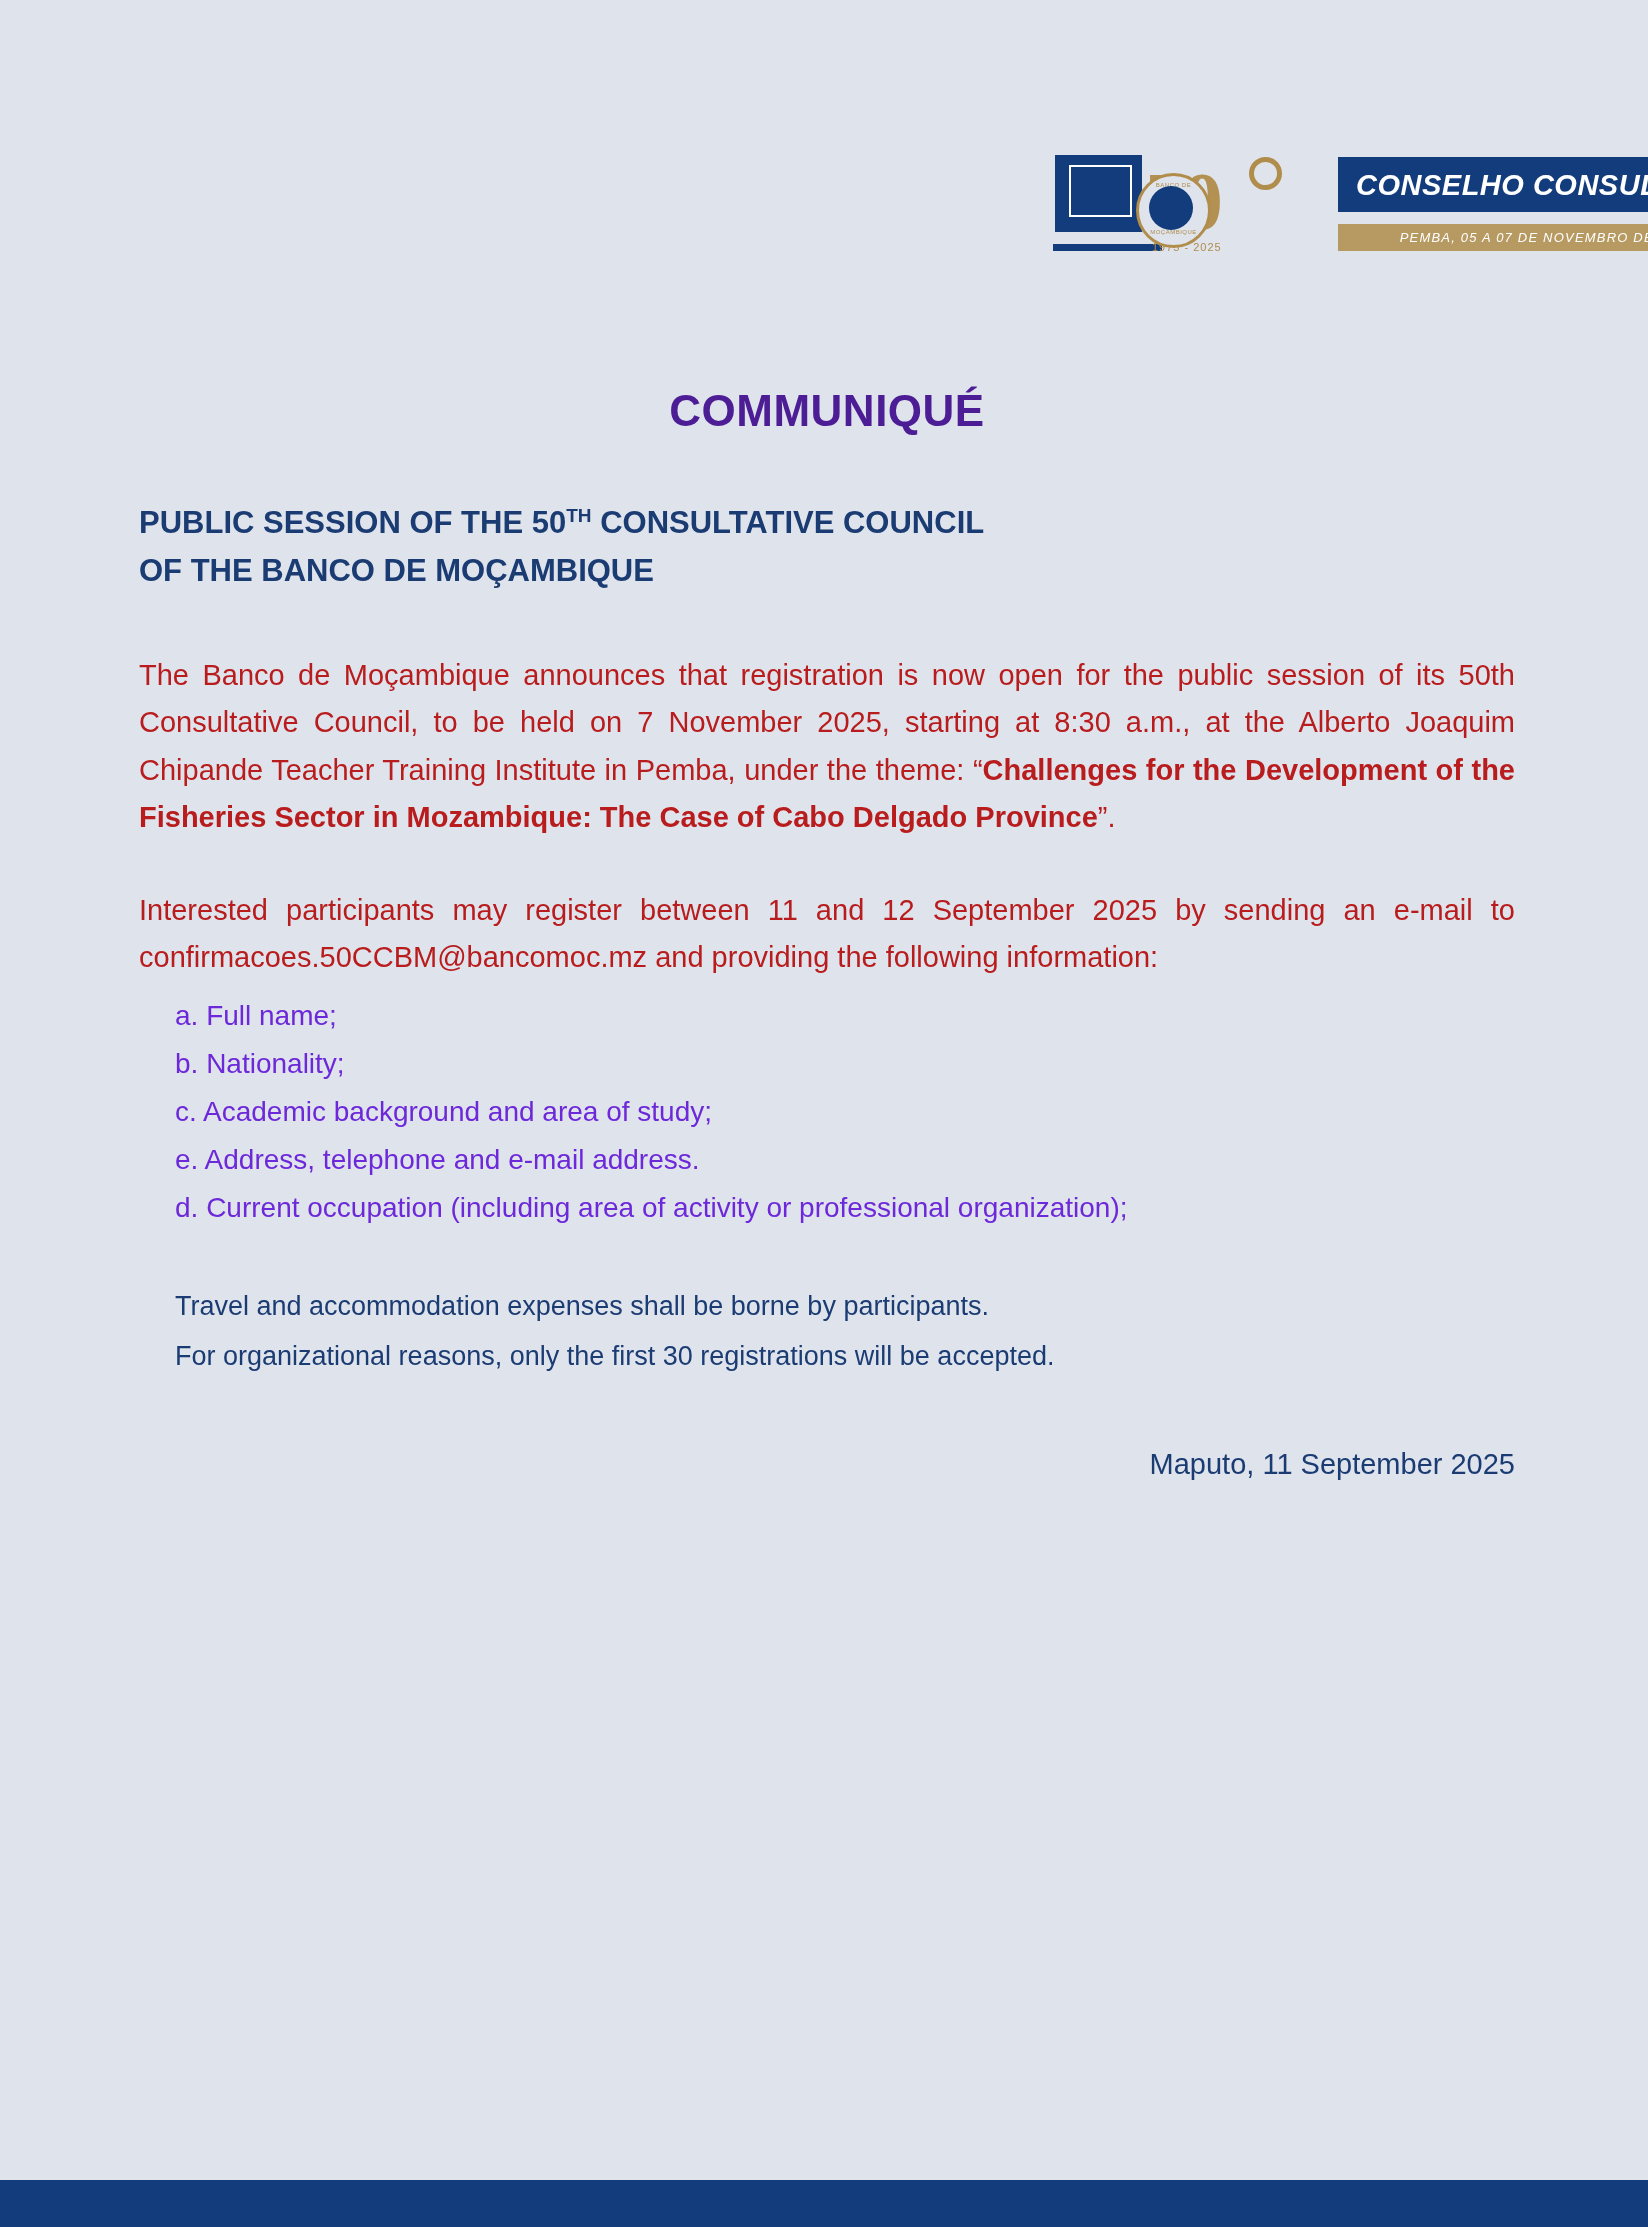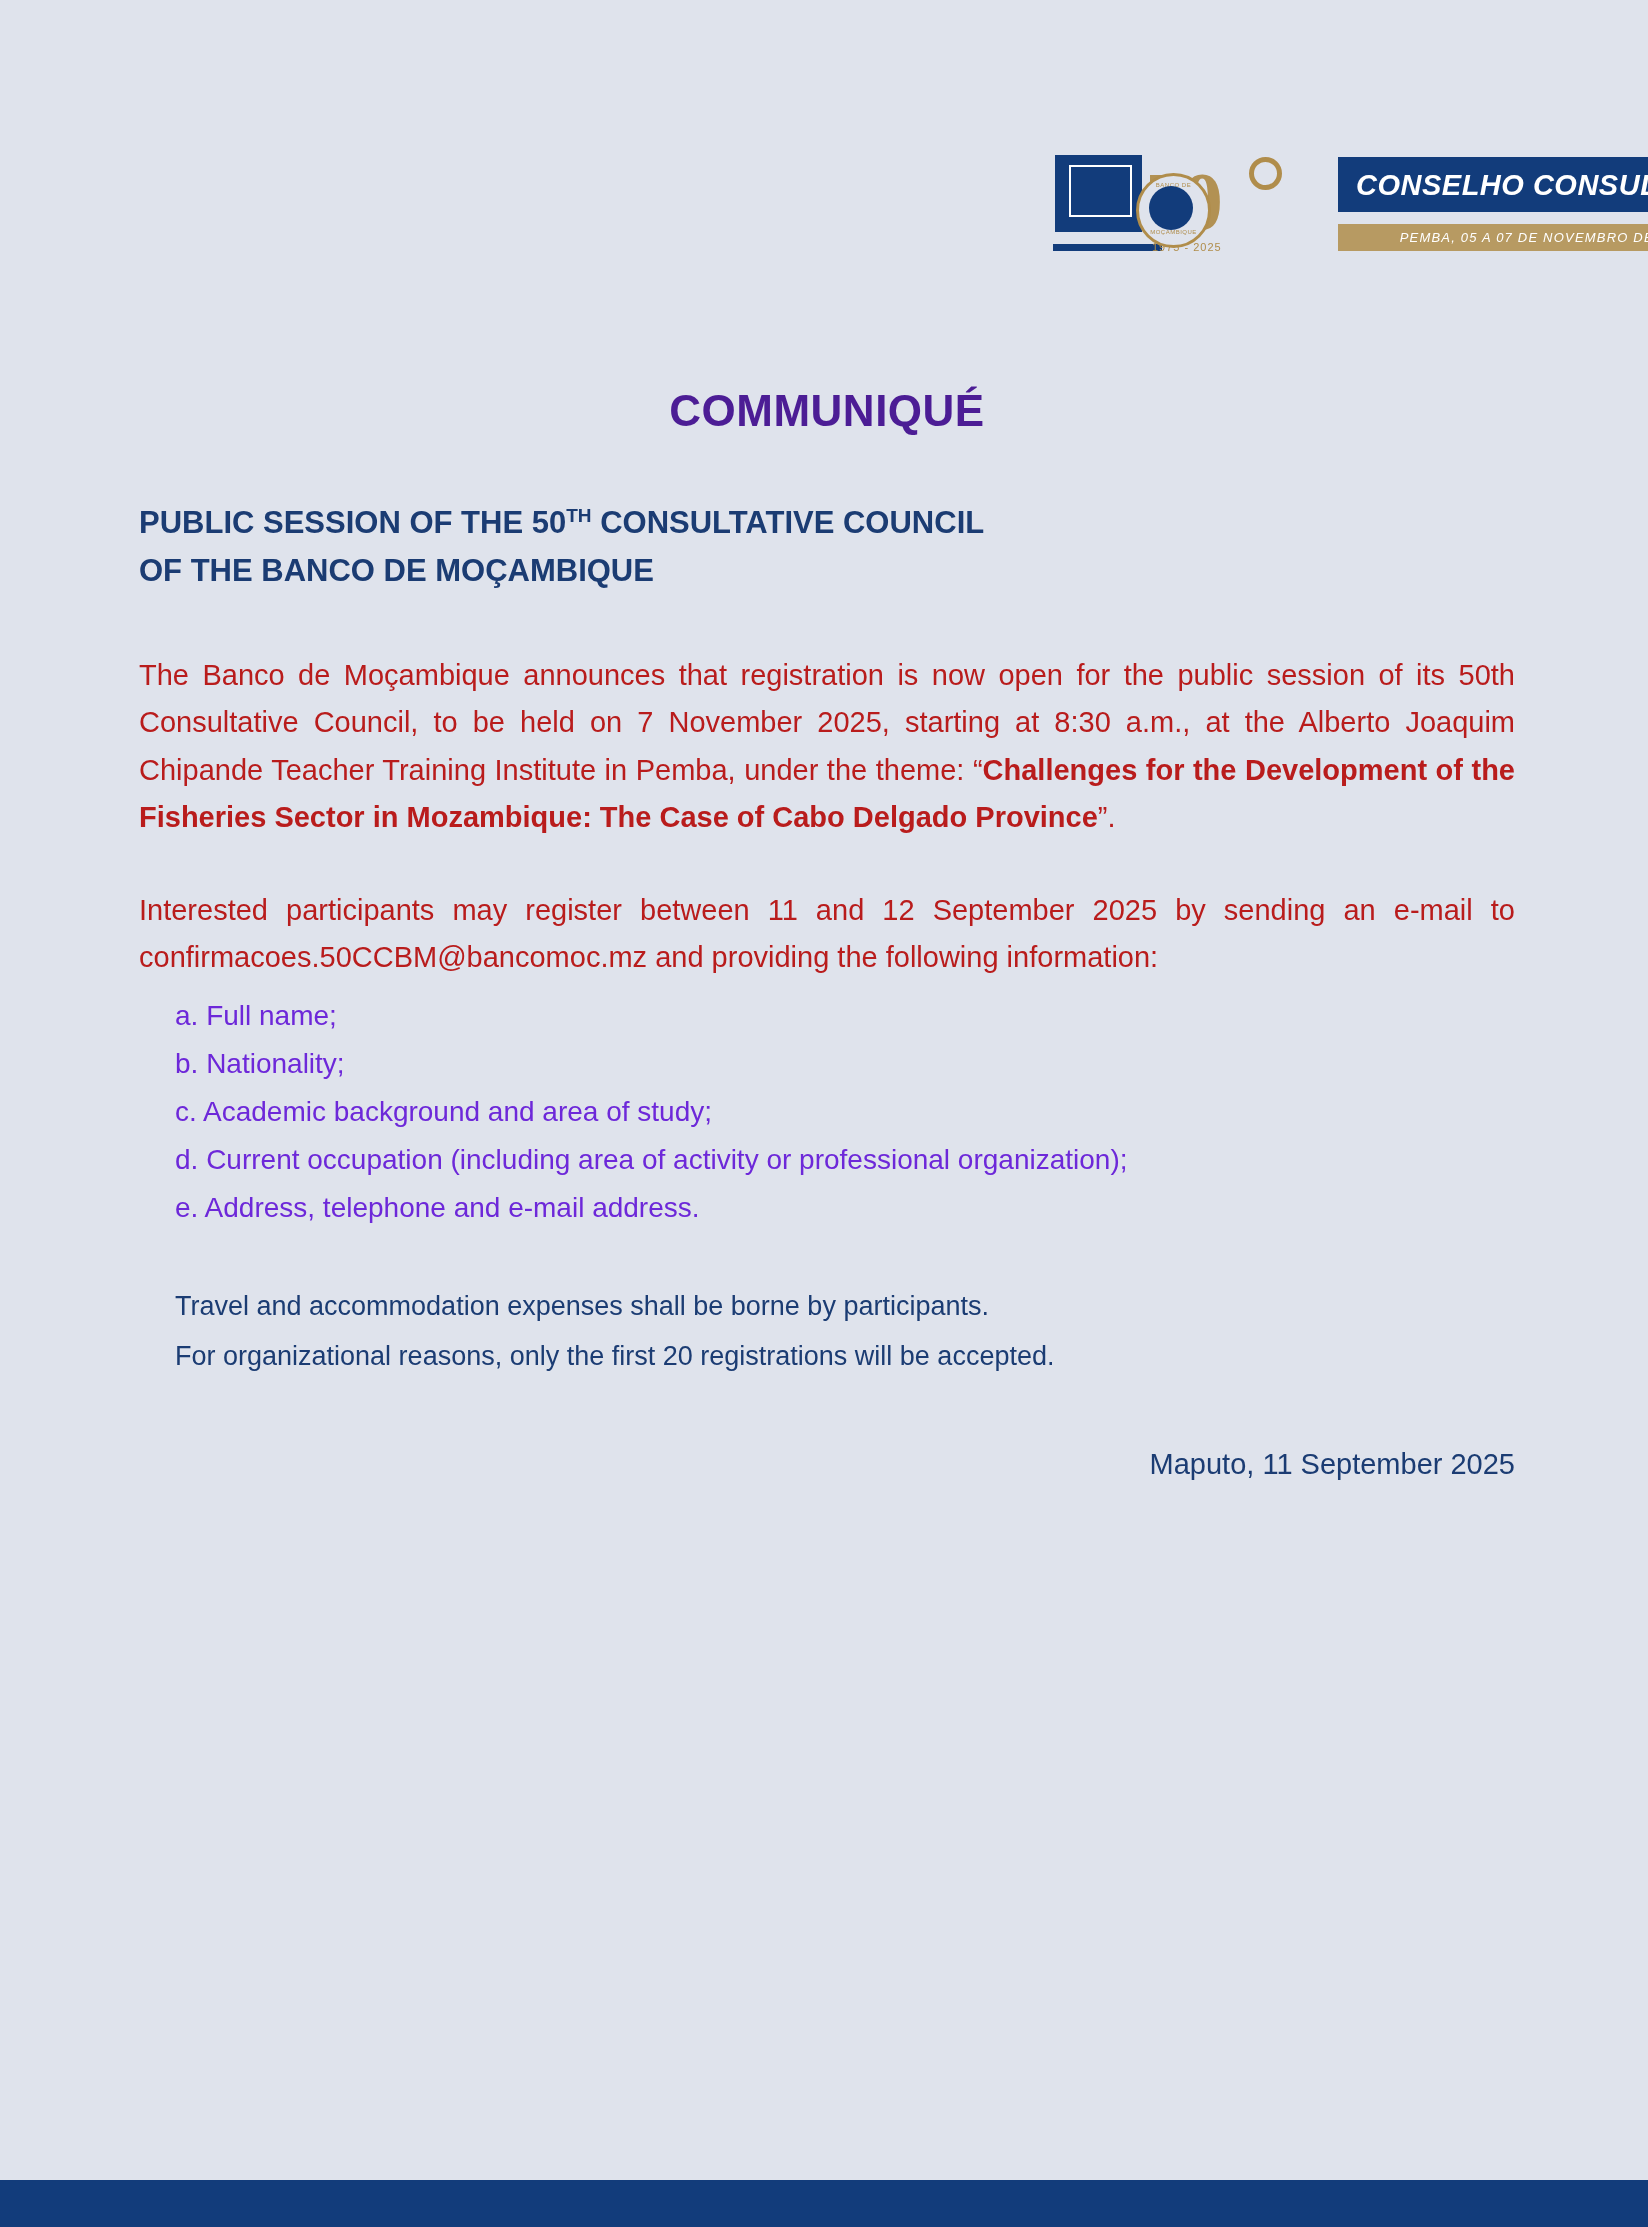--- a/index.html
+++ b/index.html
@@ -260,26 +260,26 @@
   <p class="para">
     <span>The Banco de Moçambique announces that registration is now open for the public session of its 50th Consultative Council, to be held on 7 November 2025, starting at 8:30 a.m., at the Alberto Joaquim Chipande Teacher Training Institute in Pemba, under the theme:  “</span><span class="bold">Challenges for the Development of the Fisheries Sector in Mozambique: The Case of Cabo Delgado Province</span><span>”.</span>
   </p>
 
   <p class="para tight">Interested participants may register between 11 and 12 September 2025 by sending an e-mail to confirmacoes.50CCBM@bancomoc.mz and providing the following information:</p>
 
   <ul class="alpha">
     <li>a. Full name;</li>
     <li>b. Nationality;</li>
     <li>c. Academic background and area of study;</li>
+    <li>e. Address, telephone and e-mail address.</li>
     <li>d. Current occupation (including area of activity or professional organization);</li>
-    <li>e. Address, telephone and e-mail address.</li>
   </ul>
 
   <div class="closing">
     <p>Travel and accommodation expenses shall be borne by participants.</p>
-    <p>For organizational reasons, only the first 20 registrations will be accepted.</p>
+    <p>For organizational reasons, only the first 30 registrations will be accepted.</p>
   </div>
 
   <div class="signoff">Maputo, 11 September 2025</div>
 </div>
 
 <div class="footer-bar"></div>
 
 
 </body></html>

